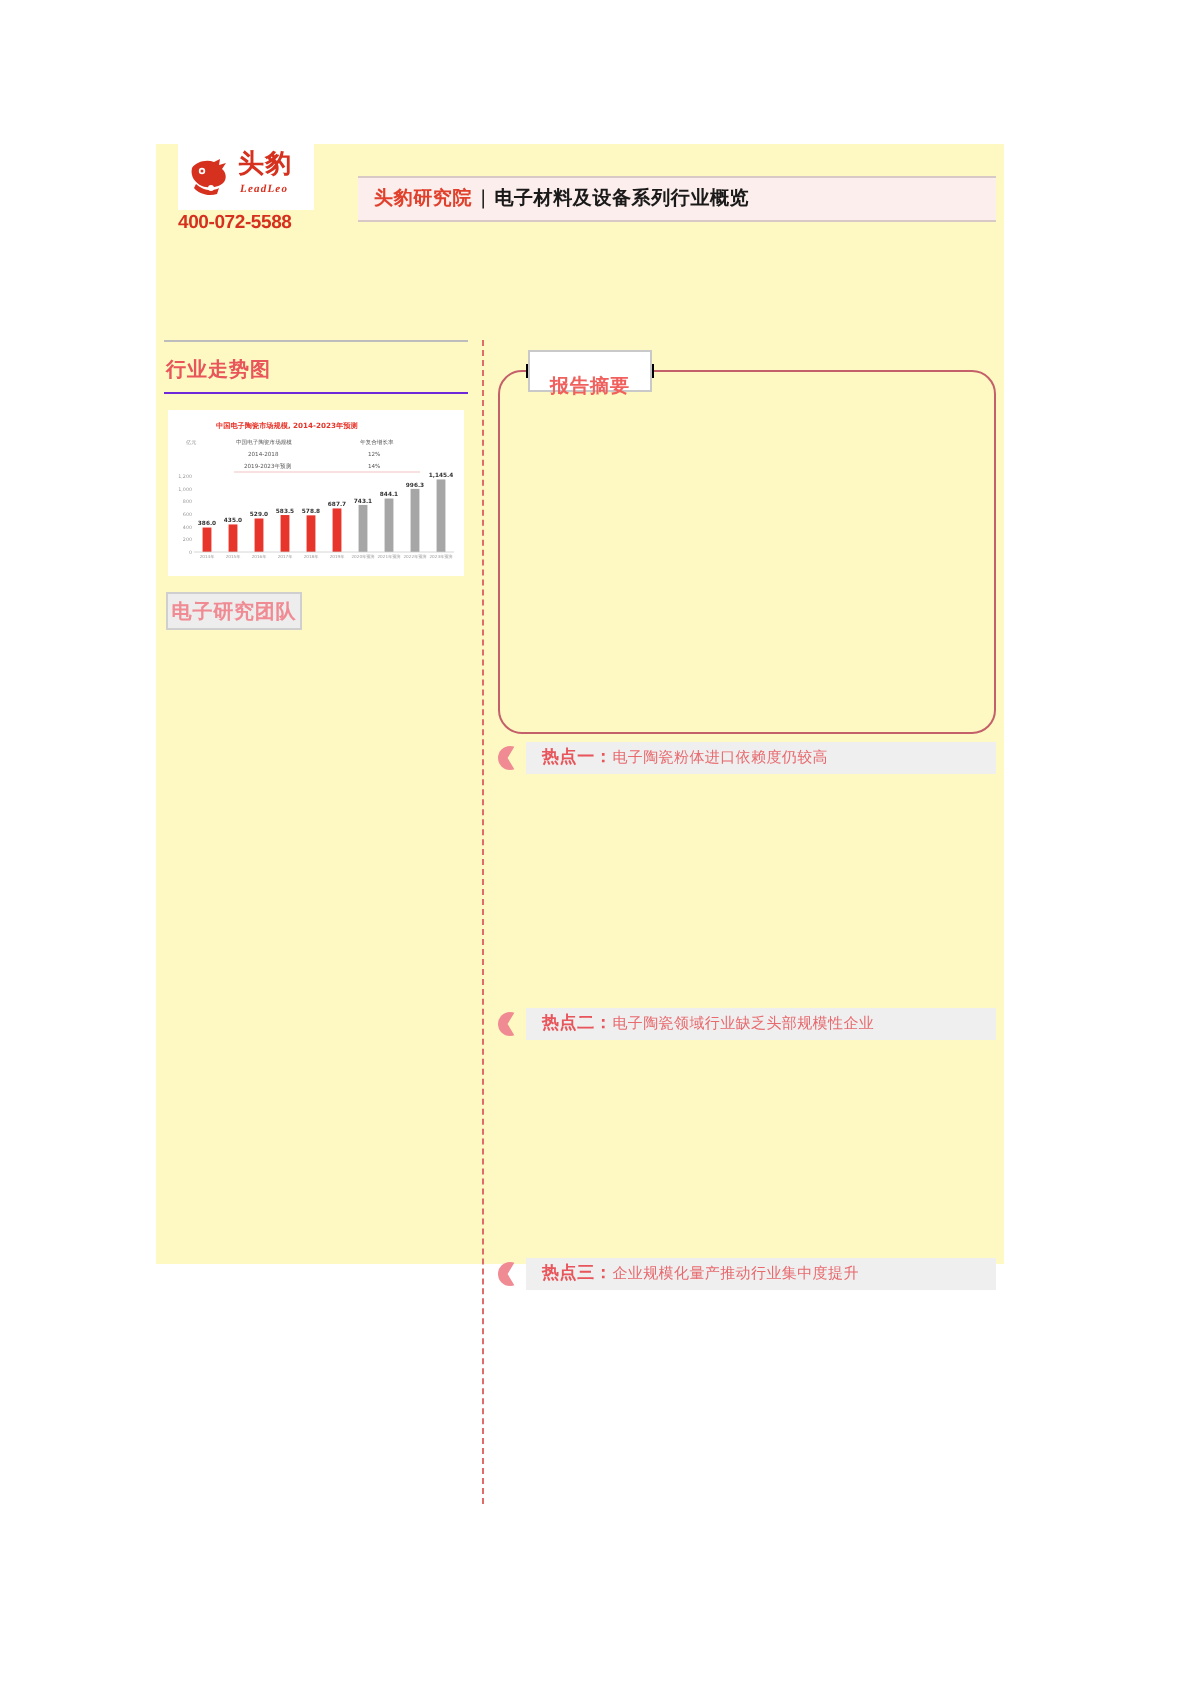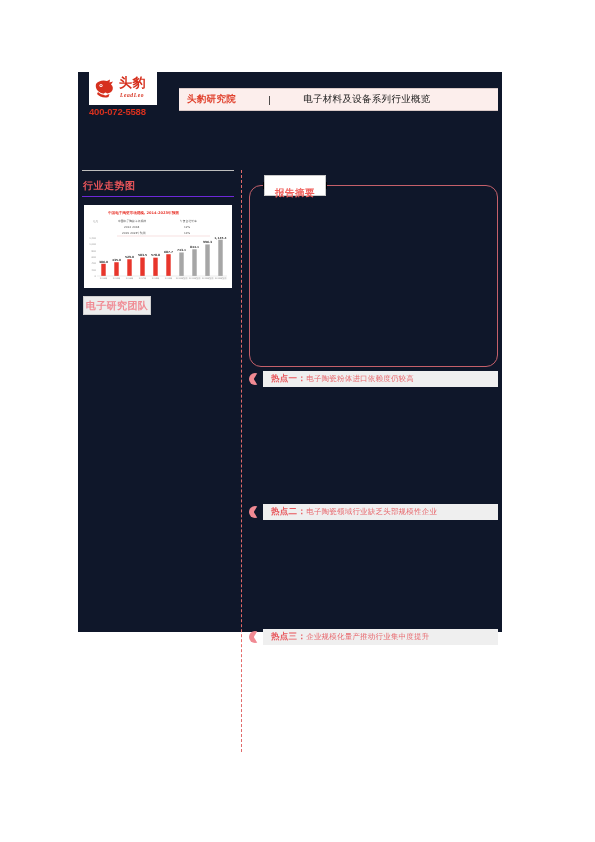--- a/index.html
+++ b/index.html
@@ -15,21 +15,21 @@
     overflow: hidden;
   }
 
   
   #page {
     position: absolute;
     left: 78px;
     top: 72px;
     width: 424px;
     height: 560px;
-    background: #0f172a;
+    background: #fef9c3;
     box-sizing: border-box;
   }
 
   
   #logo-block {
     position: absolute;
     left: 11px;
     top: 0px;
     width: 68px;
   }
@@ -89,38 +89,37 @@
     top: 16px;
     width: 319px;
     height: 23px;
     background: #FCEEEC;
     border-top: 1px solid #d8c8c6;
     border-bottom: 1px solid #d8c8c6;
     box-sizing: border-box;
     display: flex;
     align-items: center;
     padding-left: 8px;
-    gap: 28px;
   }
   .hdr-brand {
     font-size: 9.5px;
     font-weight: bold;
     color: #E0402C;
     font-family: "DejaVu Sans", sans-serif;
     letter-spacing: 0.3px;
   }
   .hdr-sep {
     font-size: 9.5px;
     color: #222;
     margin: 0 4px;
     font-family: "DejaVu Sans", sans-serif;
   }
   .hdr-title {
     font-size: 9.5px;
-    font-weight: normal;
+    font-weight: bold;
     color: #1a1a1a;
     font-family: "DejaVu Sans", sans-serif;
     letter-spacing: 0.3px;
   }
 
   
   #v-divider {
     position: absolute;
     left: 163px;
     top: 98px;

